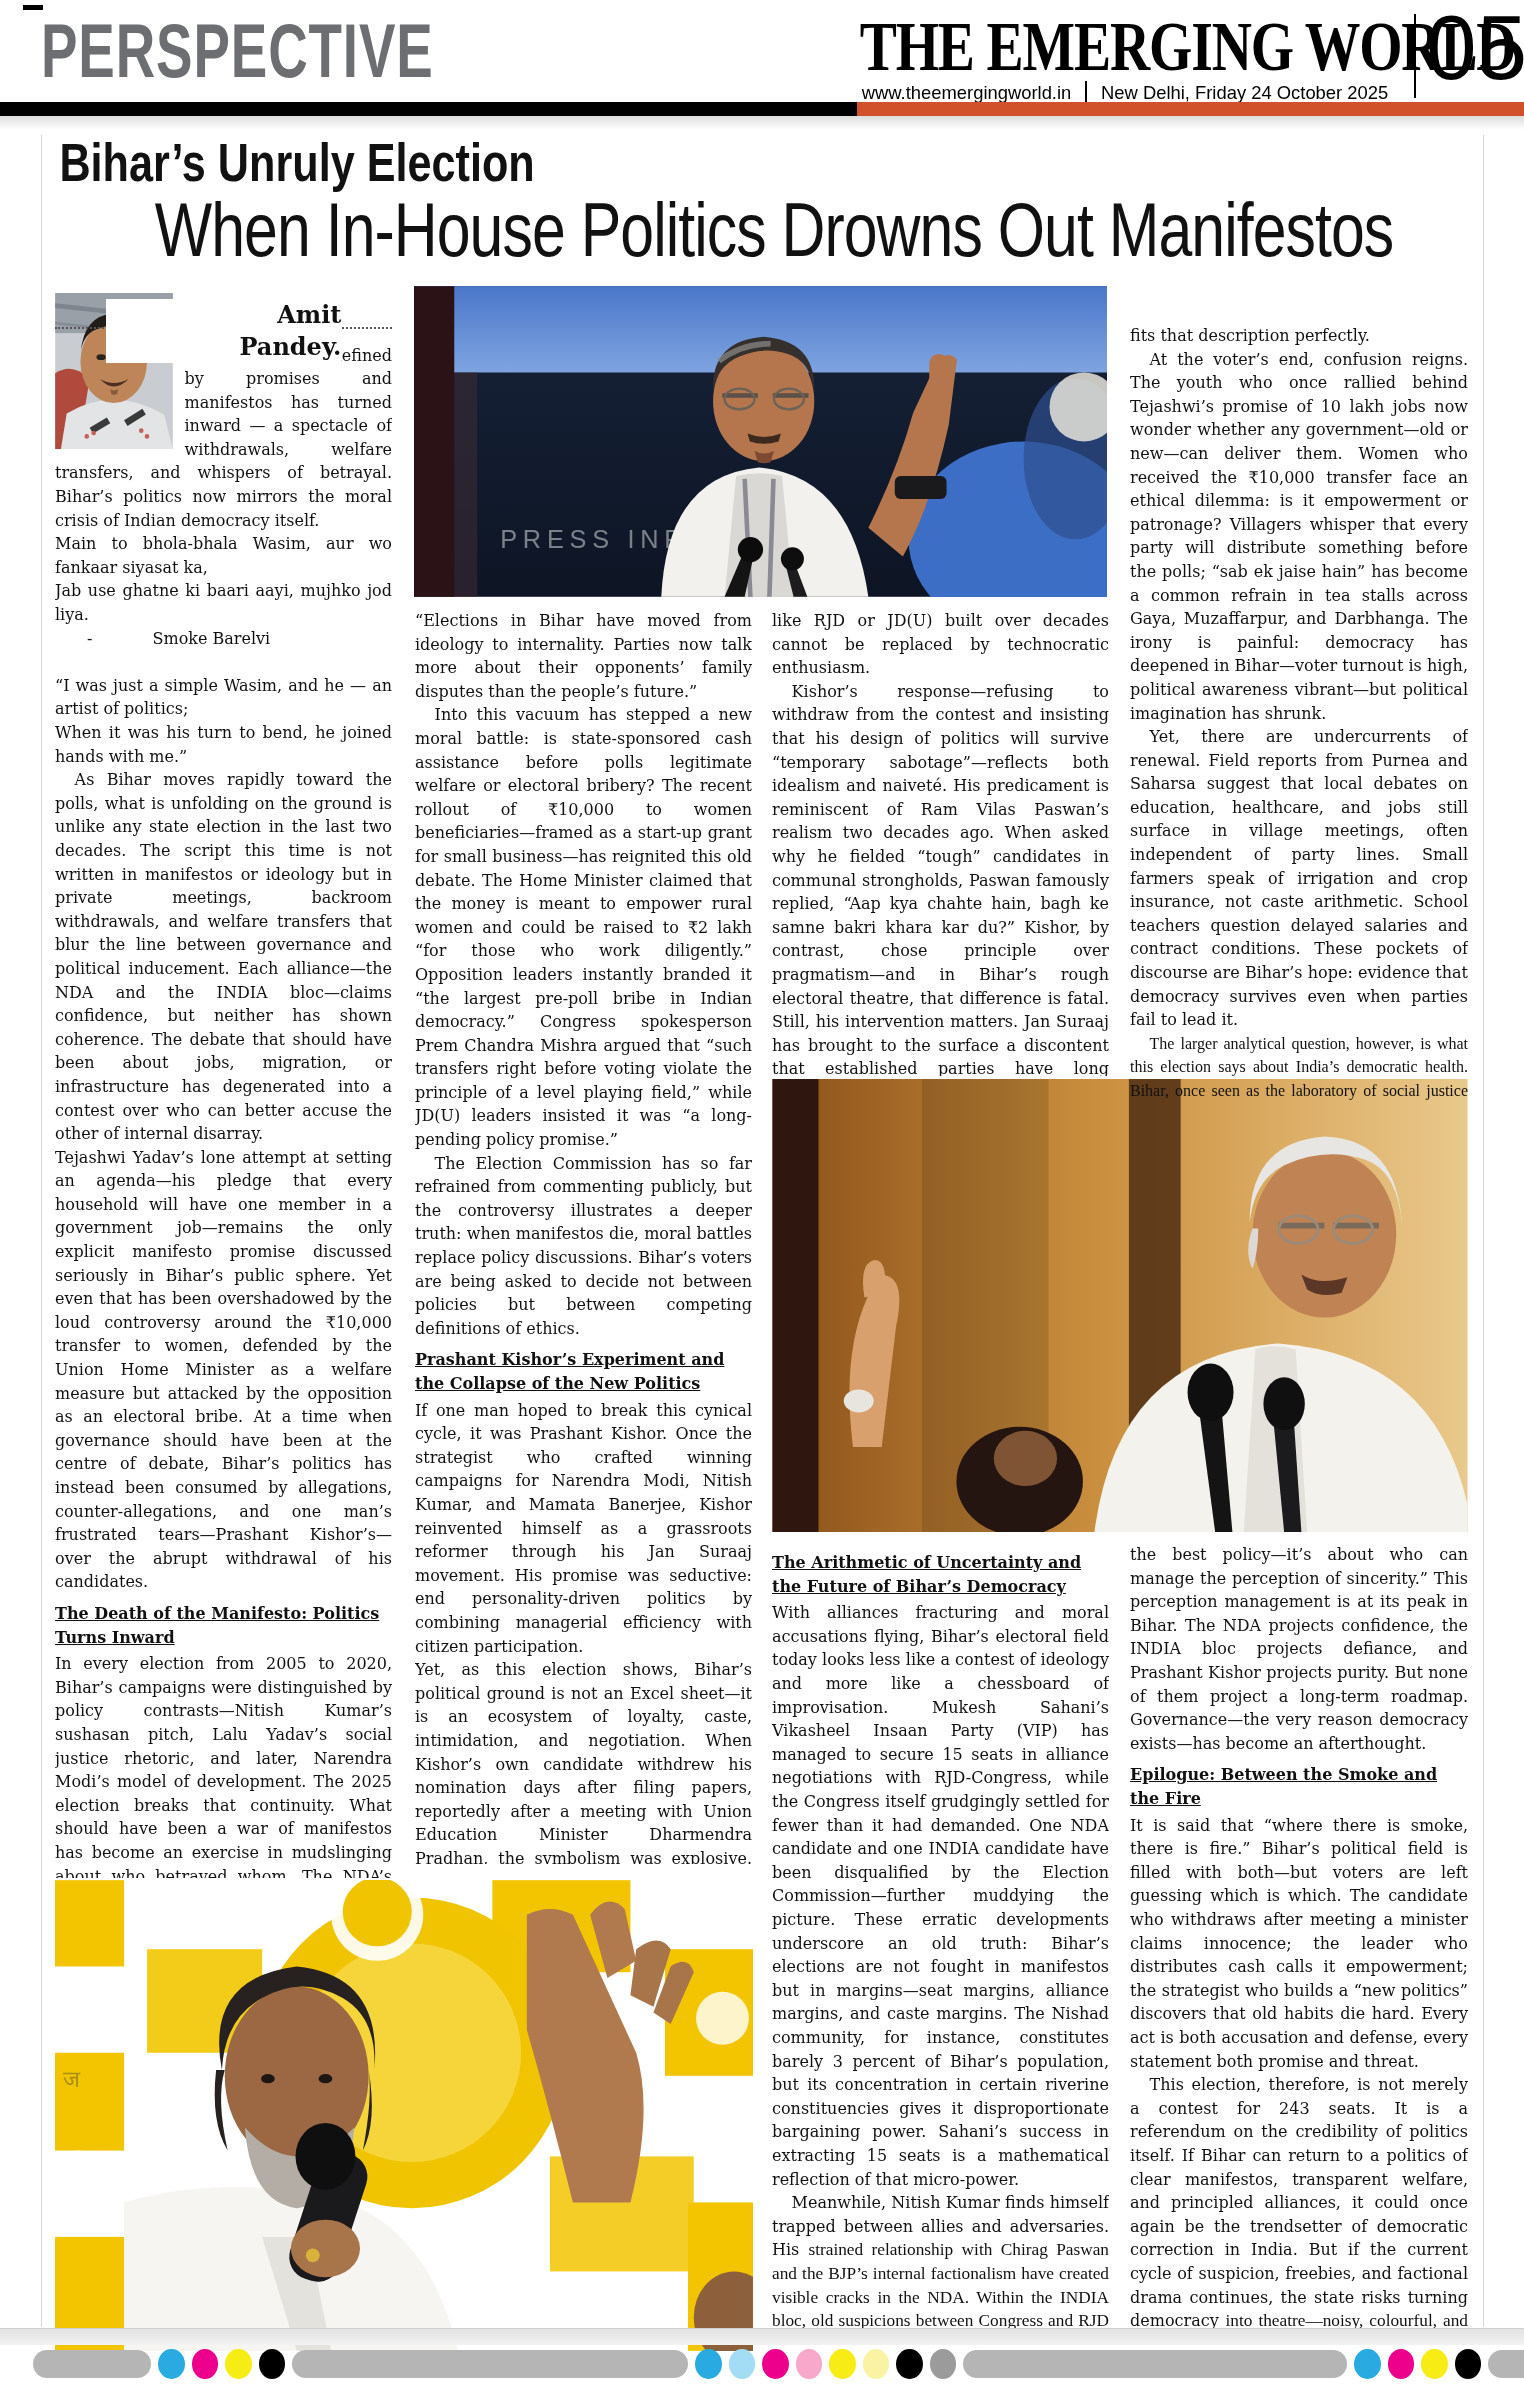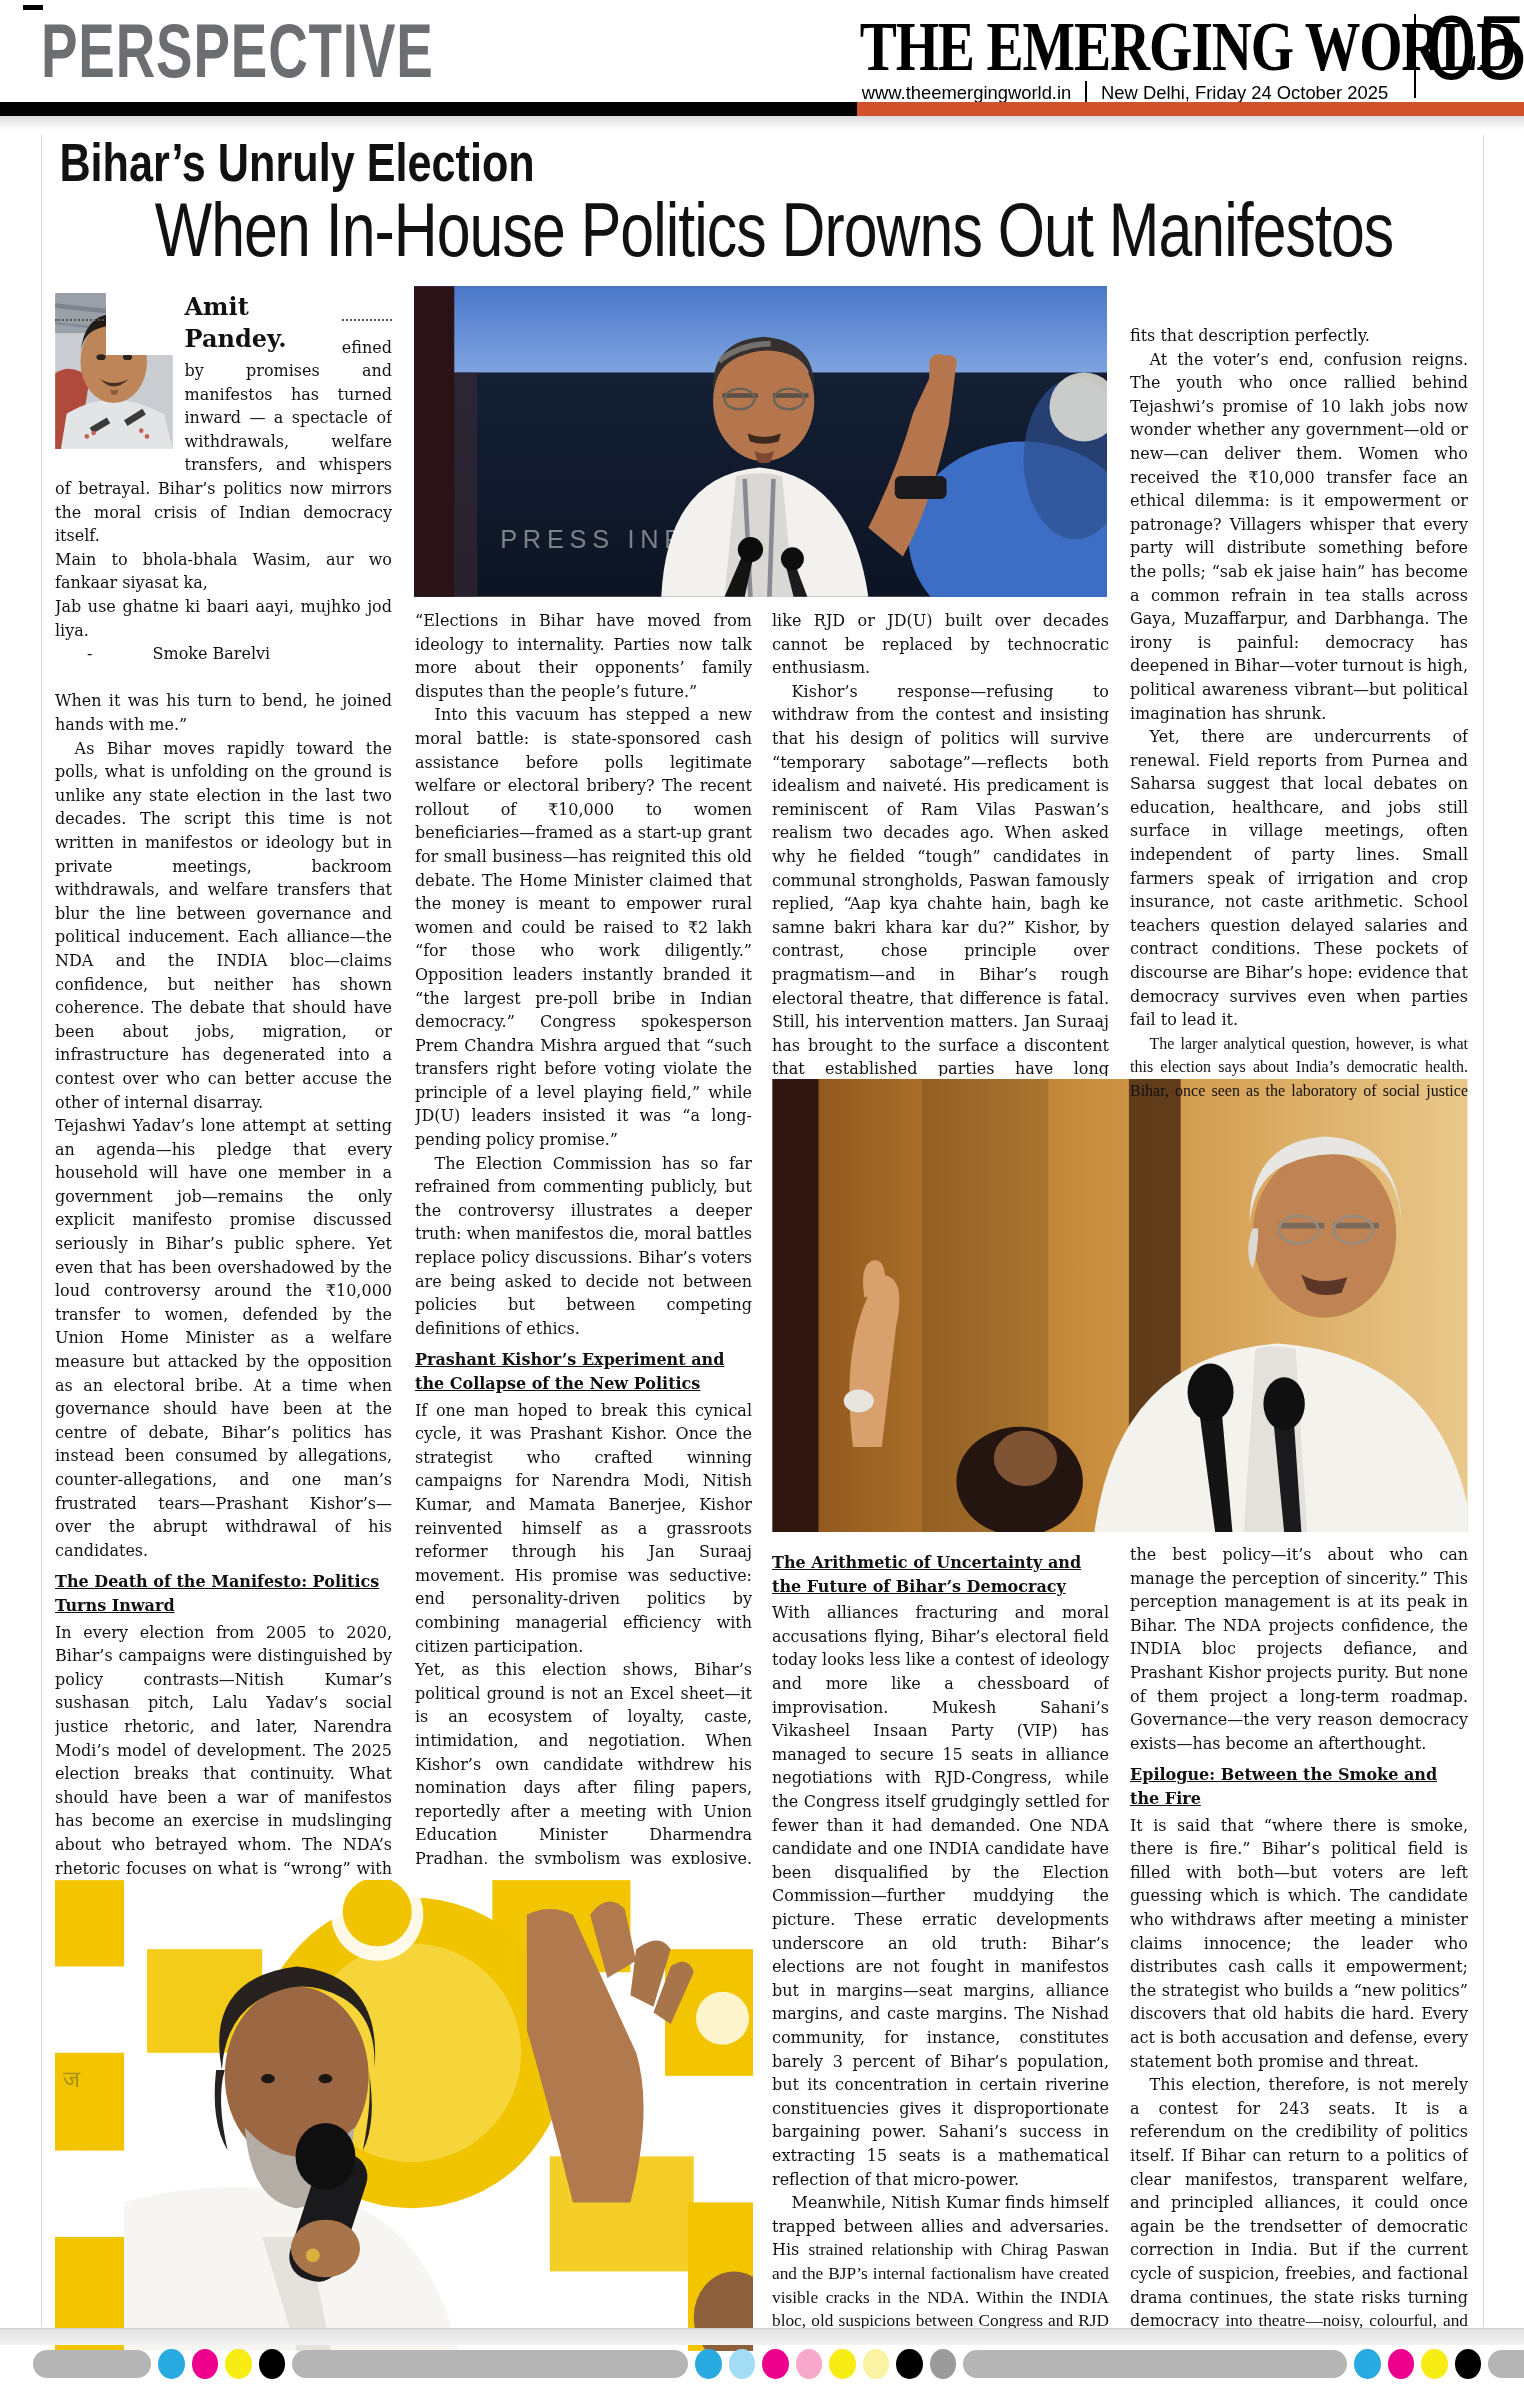--- a/index.html
+++ b/index.html
@@ -39,22 +39,22 @@
   .col p{margin:0;font-size:16px;line-height:23.6px;text-align:justify;}
   .col p.ind{text-indent:19.6px;}
   .cond, .cond p{font-family:"Liberation Serif",serif;font-size:17.3px;}
   span.cond{font-family:"Liberation Serif",serif;font-size:17.3px;}
   h3.sec{font-family:"DejaVu Serif",serif;font-weight:bold;font-size:16px;line-height:24px;
       margin:8px 0 2.3px 0;text-align:left;text-decoration:underline;}
   
   .headshot{float:left;width:118px;height:156px;margin:2.3px 11.5px 5.8px 0;}
   .author-row{position:relative;height:41px;margin-bottom:3.5px;}
   .author-rule{position:absolute;left:0;right:0;top:28px;border-top:2.3px dotted #555;}
-  .author-name{position:relative;display:block;text-align:left;font-weight:bold;font-size:24px;
-      line-height:32px;background:#fff;width:70%;margin:0 auto;}
+  .author-name{position:relative;display:block;text-align:right;font-weight:bold;font-size:24px;
+      line-height:32px;background:#fff;width:70%;margin:8px auto;}
   .verse p{text-align:justify;}
   .attr-line{font-size:16px;line-height:23.6px;padding-left:32px;}
   .attr-line .nm{margin-left:55px;}
   .gap{height:23.6px;}
   
   .ph{position:absolute;overflow:hidden;}
   
   .foot-band{position:absolute;left:0;top:2328px;width:1525px;height:16px;
       background:linear-gradient(#e2e2e2,#f3f3f3);border-top:0.6px solid #cfcfcf;}
   .reg-bar{position:absolute;left:33px;top:2348px;width:1458px;height:32px;
@@ -118,20 +118,21 @@
     <p>An election once defined by promises and manifestos has turned inward — a spectacle of withdrawals, welfare transfers, and whispers of betrayal. Bihar’s politics now mirrors the moral crisis of Indian democracy itself.</p>
     <div class="verse">
       <p>Main to bhola-bhala Wasim, aur wo fankaar siyasat ka,</p>
       <p>Jab use ghatne ki baari aayi, mujhko jod liya.</p>
       <div class="attr-line">
         <span>-</span>
         <span class="nm">Smoke Barelvi</span>
       </div>
     </div>
     <div class="gap"></div>
+    <p>“I was just a simple Wasim, and he — an artist of politics;</p>
     <p>When it was his turn to bend, he joined hands with me.”</p>
     <p class="ind">As Bihar moves rapidly toward the polls, what is unfolding on the ground is unlike any state election in the last two decades. The script this time is not written in manifestos or ideology but in private meetings, backroom withdrawals, and welfare transfers that blur the line between governance and political inducement. Each alliance—the NDA and the INDIA bloc—claims confidence, but neither has shown coherence. The debate that should have been about jobs, migration, or infrastructure has degenerated into a contest over who can better accuse the other of internal disarray.</p>
     <p>Tejashwi Yadav’s lone attempt at setting an agenda—his pledge that every household will have one member in a government job—remains the only explicit manifesto promise discussed seriously in Bihar’s public sphere. Yet even that has been overshadowed by the loud controversy around the ₹10,000 transfer to women, defended by the Union Home Minister as a welfare measure but attacked by the opposition as an electoral bribe. At a time when governance should have been at the centre of debate, Bihar’s politics has instead been consumed by allegations, counter-allegations, and one man’s frustrated tears—Prashant Kishor’s—over the abrupt withdrawal of his candidates.</p>
     <h3 class="sec">The Death of the Manifesto: Politics Turns Inward</h3>
     <p>In every election from 2005 to 2020, Bihar’s campaigns were distinguished by policy contrasts—Nitish Kumar’s sushasan pitch, Lalu Yadav’s social justice rhetoric, and later, Narendra Modi’s model of development. The 2025 election breaks that continuity. What should have been a war of manifestos has become an exercise in mudslinging about who betrayed whom. The NDA’s rhetoric focuses on what is “wrong” with the INDIA alliance, while the latter limits itself to reminding voters of Nitish Kumar’s shifting loyalties and the BJP’s “politics of manipulation.”</p>
 
   </div>
 
   <svg class="ph" style="left:414px;top:286px;width:693px;height:311px;" viewBox="0 0 1205 540" role="img" aria-label="Minister speaking at press conference, finger raised">
     <defs>

